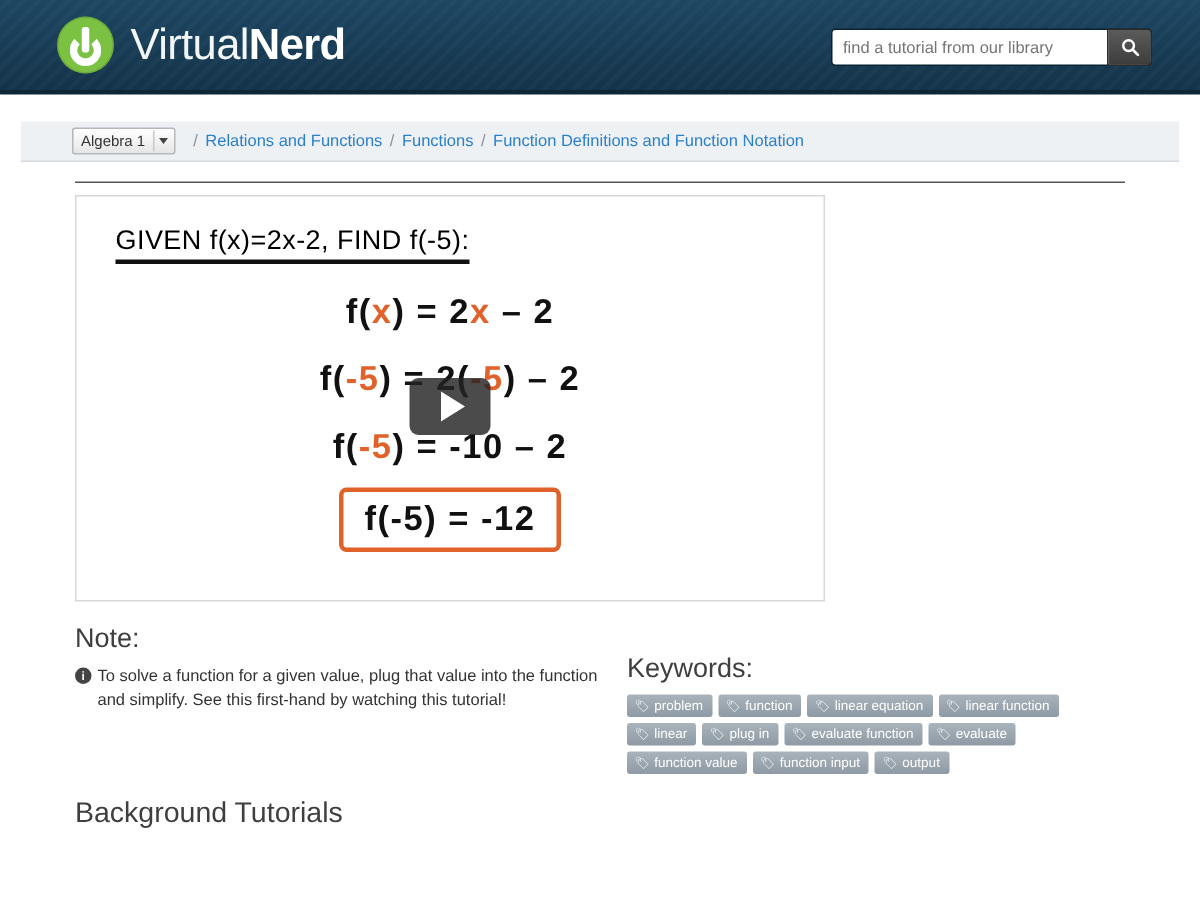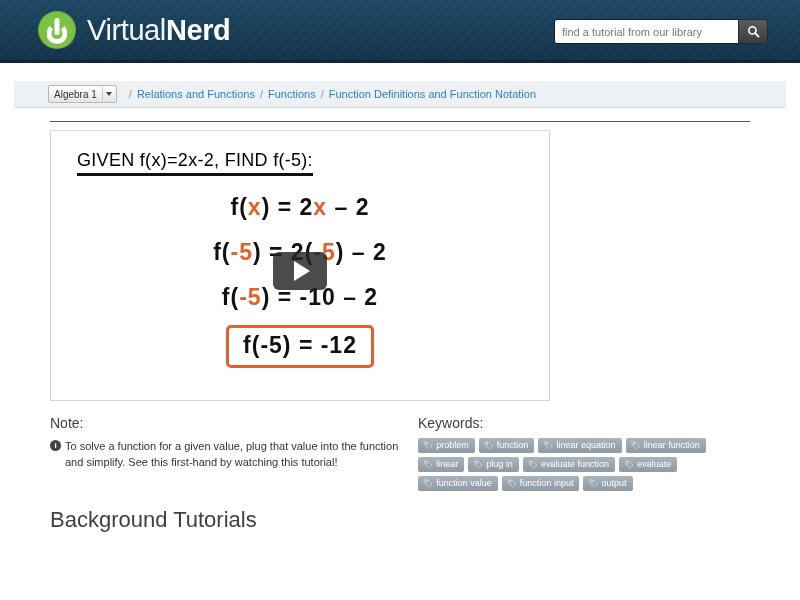--- a/index.html
+++ b/index.html
@@ -265,23 +265,23 @@
     border-left: 16px solid #ffffff;
     margin-left: 4px;
   }
 
   
   .lower {
     display: flex;
     margin: 14px 36px 0 36px;
   }
   .note-col { width: 350px; padding-right: 18px; }
-  .kw-col { flex: 1; }
+  .kw-col { flex: 1; margin-top: 20px; }
   .sec-head {
-    font-size: 14px;
+    font-size: 18px;
     color: #3f3f3f;
     font-weight: 400;
     margin-bottom: 7px;
   }
   .note-body {
     font-size: 11px;
     color: #333;
     line-height: 16px;
     display: flex;
   }
@@ -311,21 +311,21 @@
     white-space: nowrap;
   }
   .tag .tag-icon {
     margin-right: 3px;
     font-size: 8px;
     opacity: 0.9;
   }
 
   .bg-tut {
     margin: 16px 36px 0 36px;
-    font-size: 22px;
+    font-size: 19px;
     color: #3f3f3f;
   }
   .page-bg {
     position: absolute;
     left: 0; right: 0; top: 63px; bottom: 0;
     background: #d9dcdf;
     z-index: -1;
   }
   .content-card {
     position: relative;

